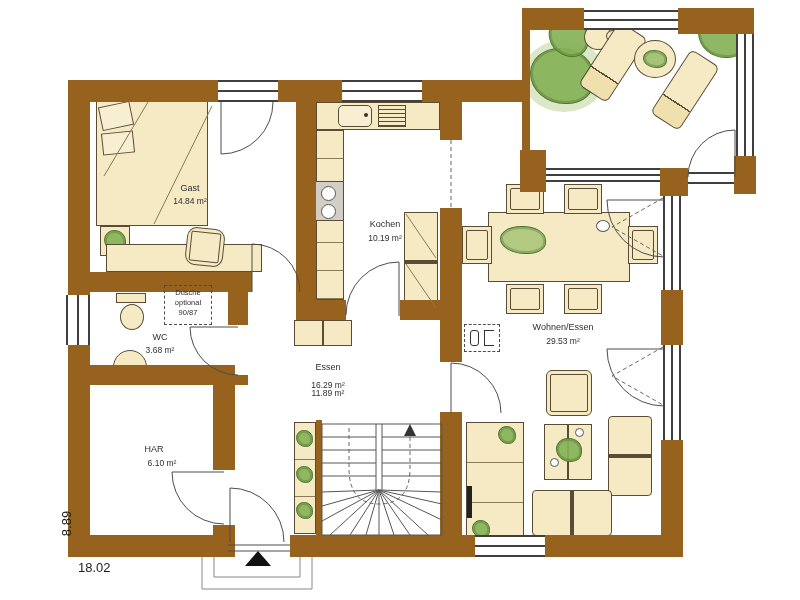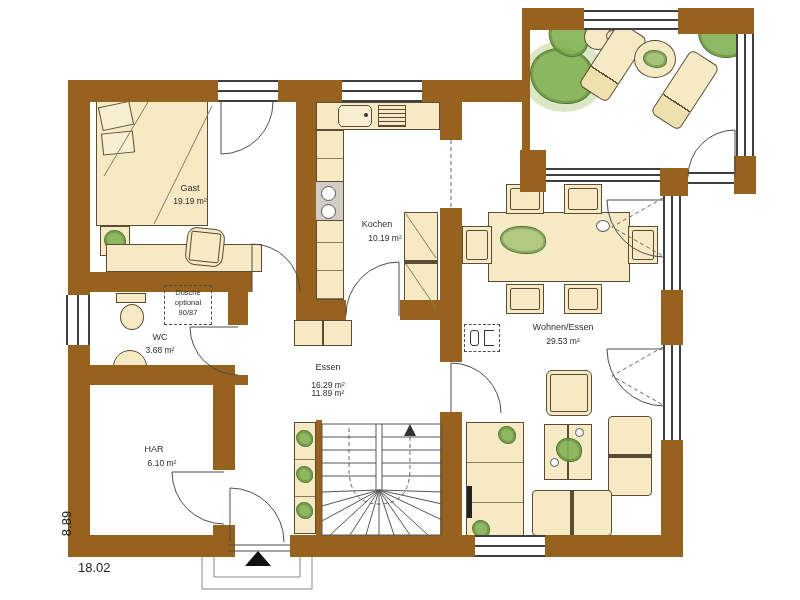--- a/index.html
+++ b/index.html
@@ -186,23 +186,23 @@
 
       <path d="M406,214 L436,258 M406,264 L436,308"></path>
     </g>
 
     <polygon points="410,424 404,436 416,436" fill="#333"></polygon>
 
     <polygon points="258,551 245,566 271,566" fill="#111"></polygon>
   </svg>
 
   <div class="lbl" style="left:150px;top:183px;width:80px;">Gast</div>
-  <div class="lbl area" style="left:150px;top:196px;width:80px;">19.19 m²</div>
-
-  <div class="lbl" style="left:337px;top:219px;width:80px;">Kochen</div>
+  <div class="lbl area" style="left:150px;top:196px;width:80px;">14.84 m²</div>
+
+  <div class="lbl" style="left:345px;top:219px;width:80px;">Kochen</div>
   <div class="lbl area" style="left:345px;top:233px;width:80px;">10.19 m²</div>
 
   <div class="lbl" style="left:130px;top:332px;width:60px;">WC</div>
   <div class="lbl area" style="left:130px;top:345px;width:60px;">3.68 m²</div>
 
   <div class="lbl" style="left:114px;top:444px;width:80px;">HAR</div>
   <div class="lbl area" style="left:122px;top:458px;width:80px;">6.10 m²</div>
 
   <div class="lbl" style="left:288px;top:362px;width:80px;">Essen</div>
   <div class="lbl area" style="left:288px;top:380px;width:80px;">16.29 m²</div>

